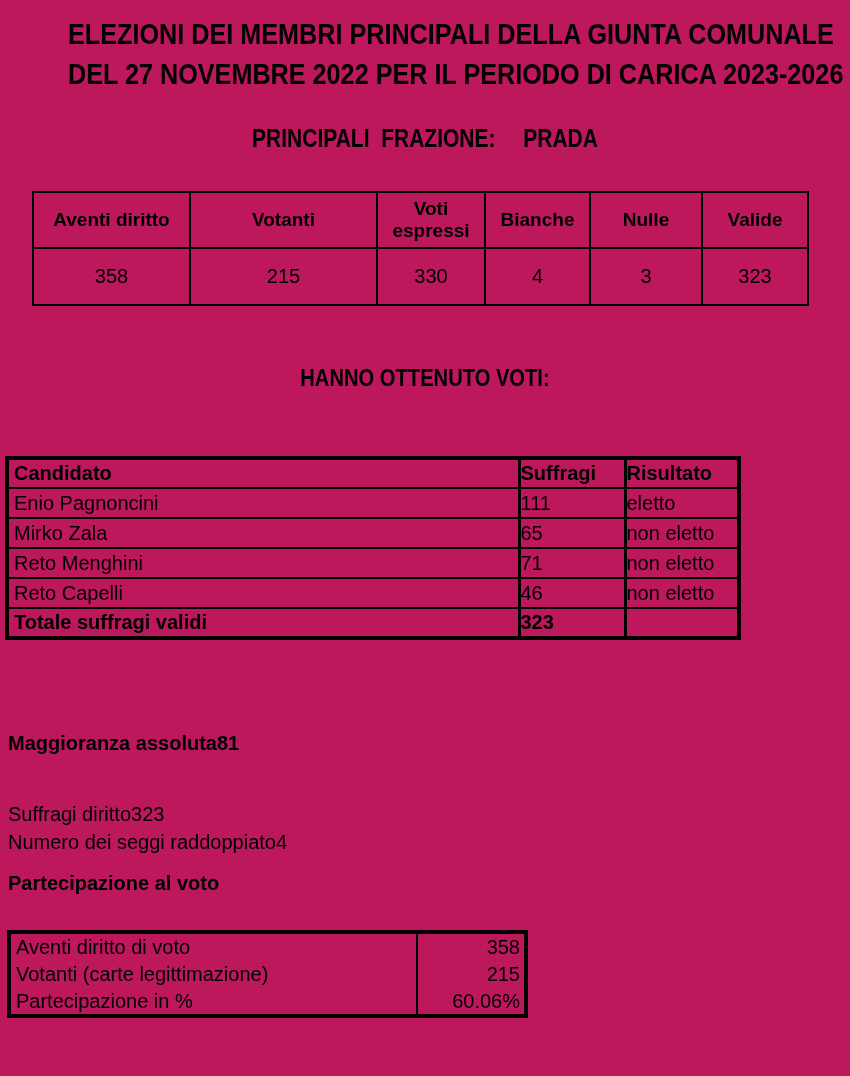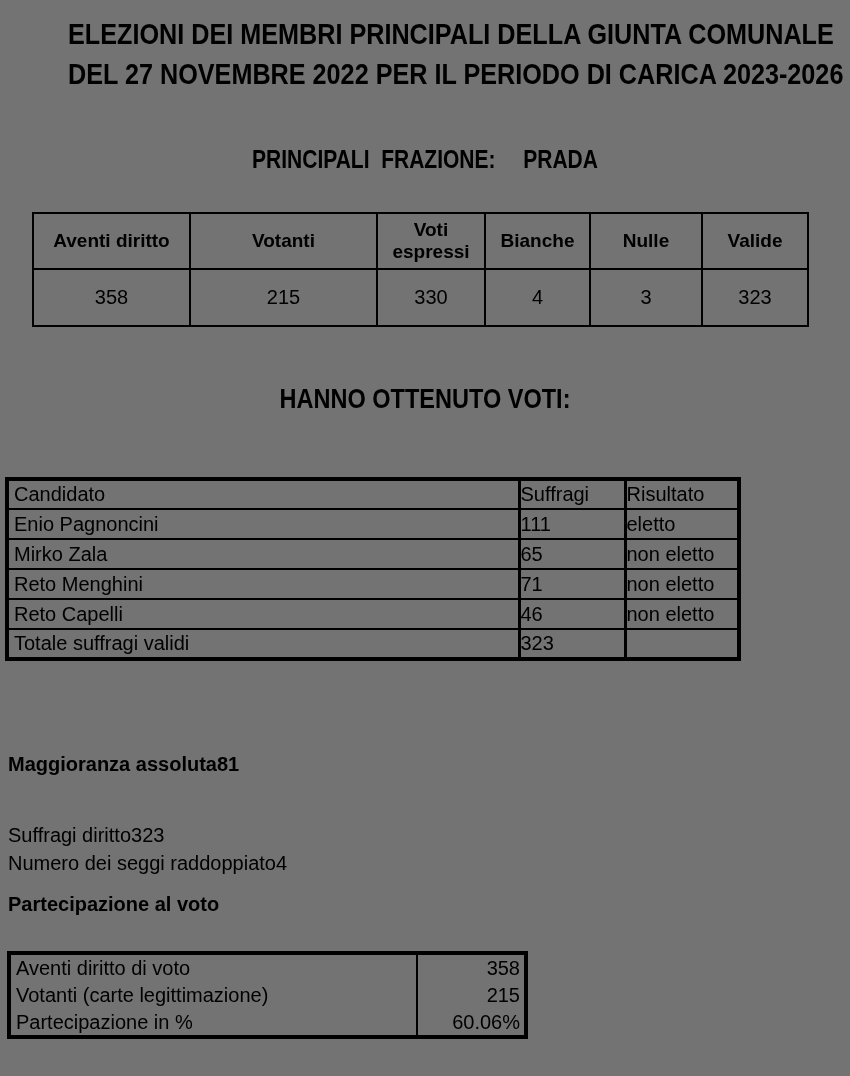--- a/index.html
+++ b/index.html
@@ -2,37 +2,37 @@
 <html><head>
 <meta charset="utf-8">
 <style>
   * { box-sizing: border-box; margin: 0; padding: 0; }
   html, body { background: #ffffff; }
   .page {
     position: relative;
     width: 850px;
     height: 1076px;
     margin: 0 auto;
-    background: #737373;
+    background: #be185d;
     color: #000000;
     font-family: "Liberation Sans", sans-serif;
     overflow: hidden;
   }
   
   .cond { display: block; transform: scaleX(0.84); transform-origin: 50% 50%; white-space: nowrap; }
 
   .title {
     margin-top: 14px;
     text-align: center;
     font-weight: bold;
     font-size: 30px;
     line-height: 40px;
   }
   .subtitle {
-    margin-top: 52px;
+    margin-top: 31px;
     text-align: center;
     font-weight: bold;
     font-size: 25px;
     line-height: 26px;
   }
   .subtitle .label { word-spacing: 7px; }
   .subtitle .value { margin-left: 33px; }
 
   table { border-collapse: collapse; table-layout: fixed; }
 
@@ -47,42 +47,42 @@
     vertical-align: middle;
     font-weight: normal;
   }
   .summary th { height: 56px; font-size: 19px; line-height: 22px; font-weight: bold; }
   .summary td { height: 57px; font-size: 20px; }
 
   .section-heading {
     margin-top: 60px;
     text-align: center;
     font-weight: bold;
-    font-size: 28px;
+    font-size: 24px;
     line-height: 23px;
   }
 
   
   .results {
     margin: 67px 0 0 5px;
     width: 732px;
     border: 4px solid #000;
   }
   .results td {
     border-top: 2px solid #000;
     border-left: 3px solid #000;
     height: 30px;
     font-size: 20px;
     vertical-align: middle;
     text-align: left;
     padding: 0;
   }
   .results tr > td:first-child { border-left: none; text-align: left; padding-left: 5px; }
   .results tr:first-child > td { border-top: none; }
-  .results .bold { font-weight: normal; }
+  .results .bold { font-weight: bold; }
 
   
   .stat-row {
     display: flex;
     justify-content: flex-start;
     margin-left: 8px;
     width: 509px;
     font-size: 20px;
     line-height: 23px;
   }

